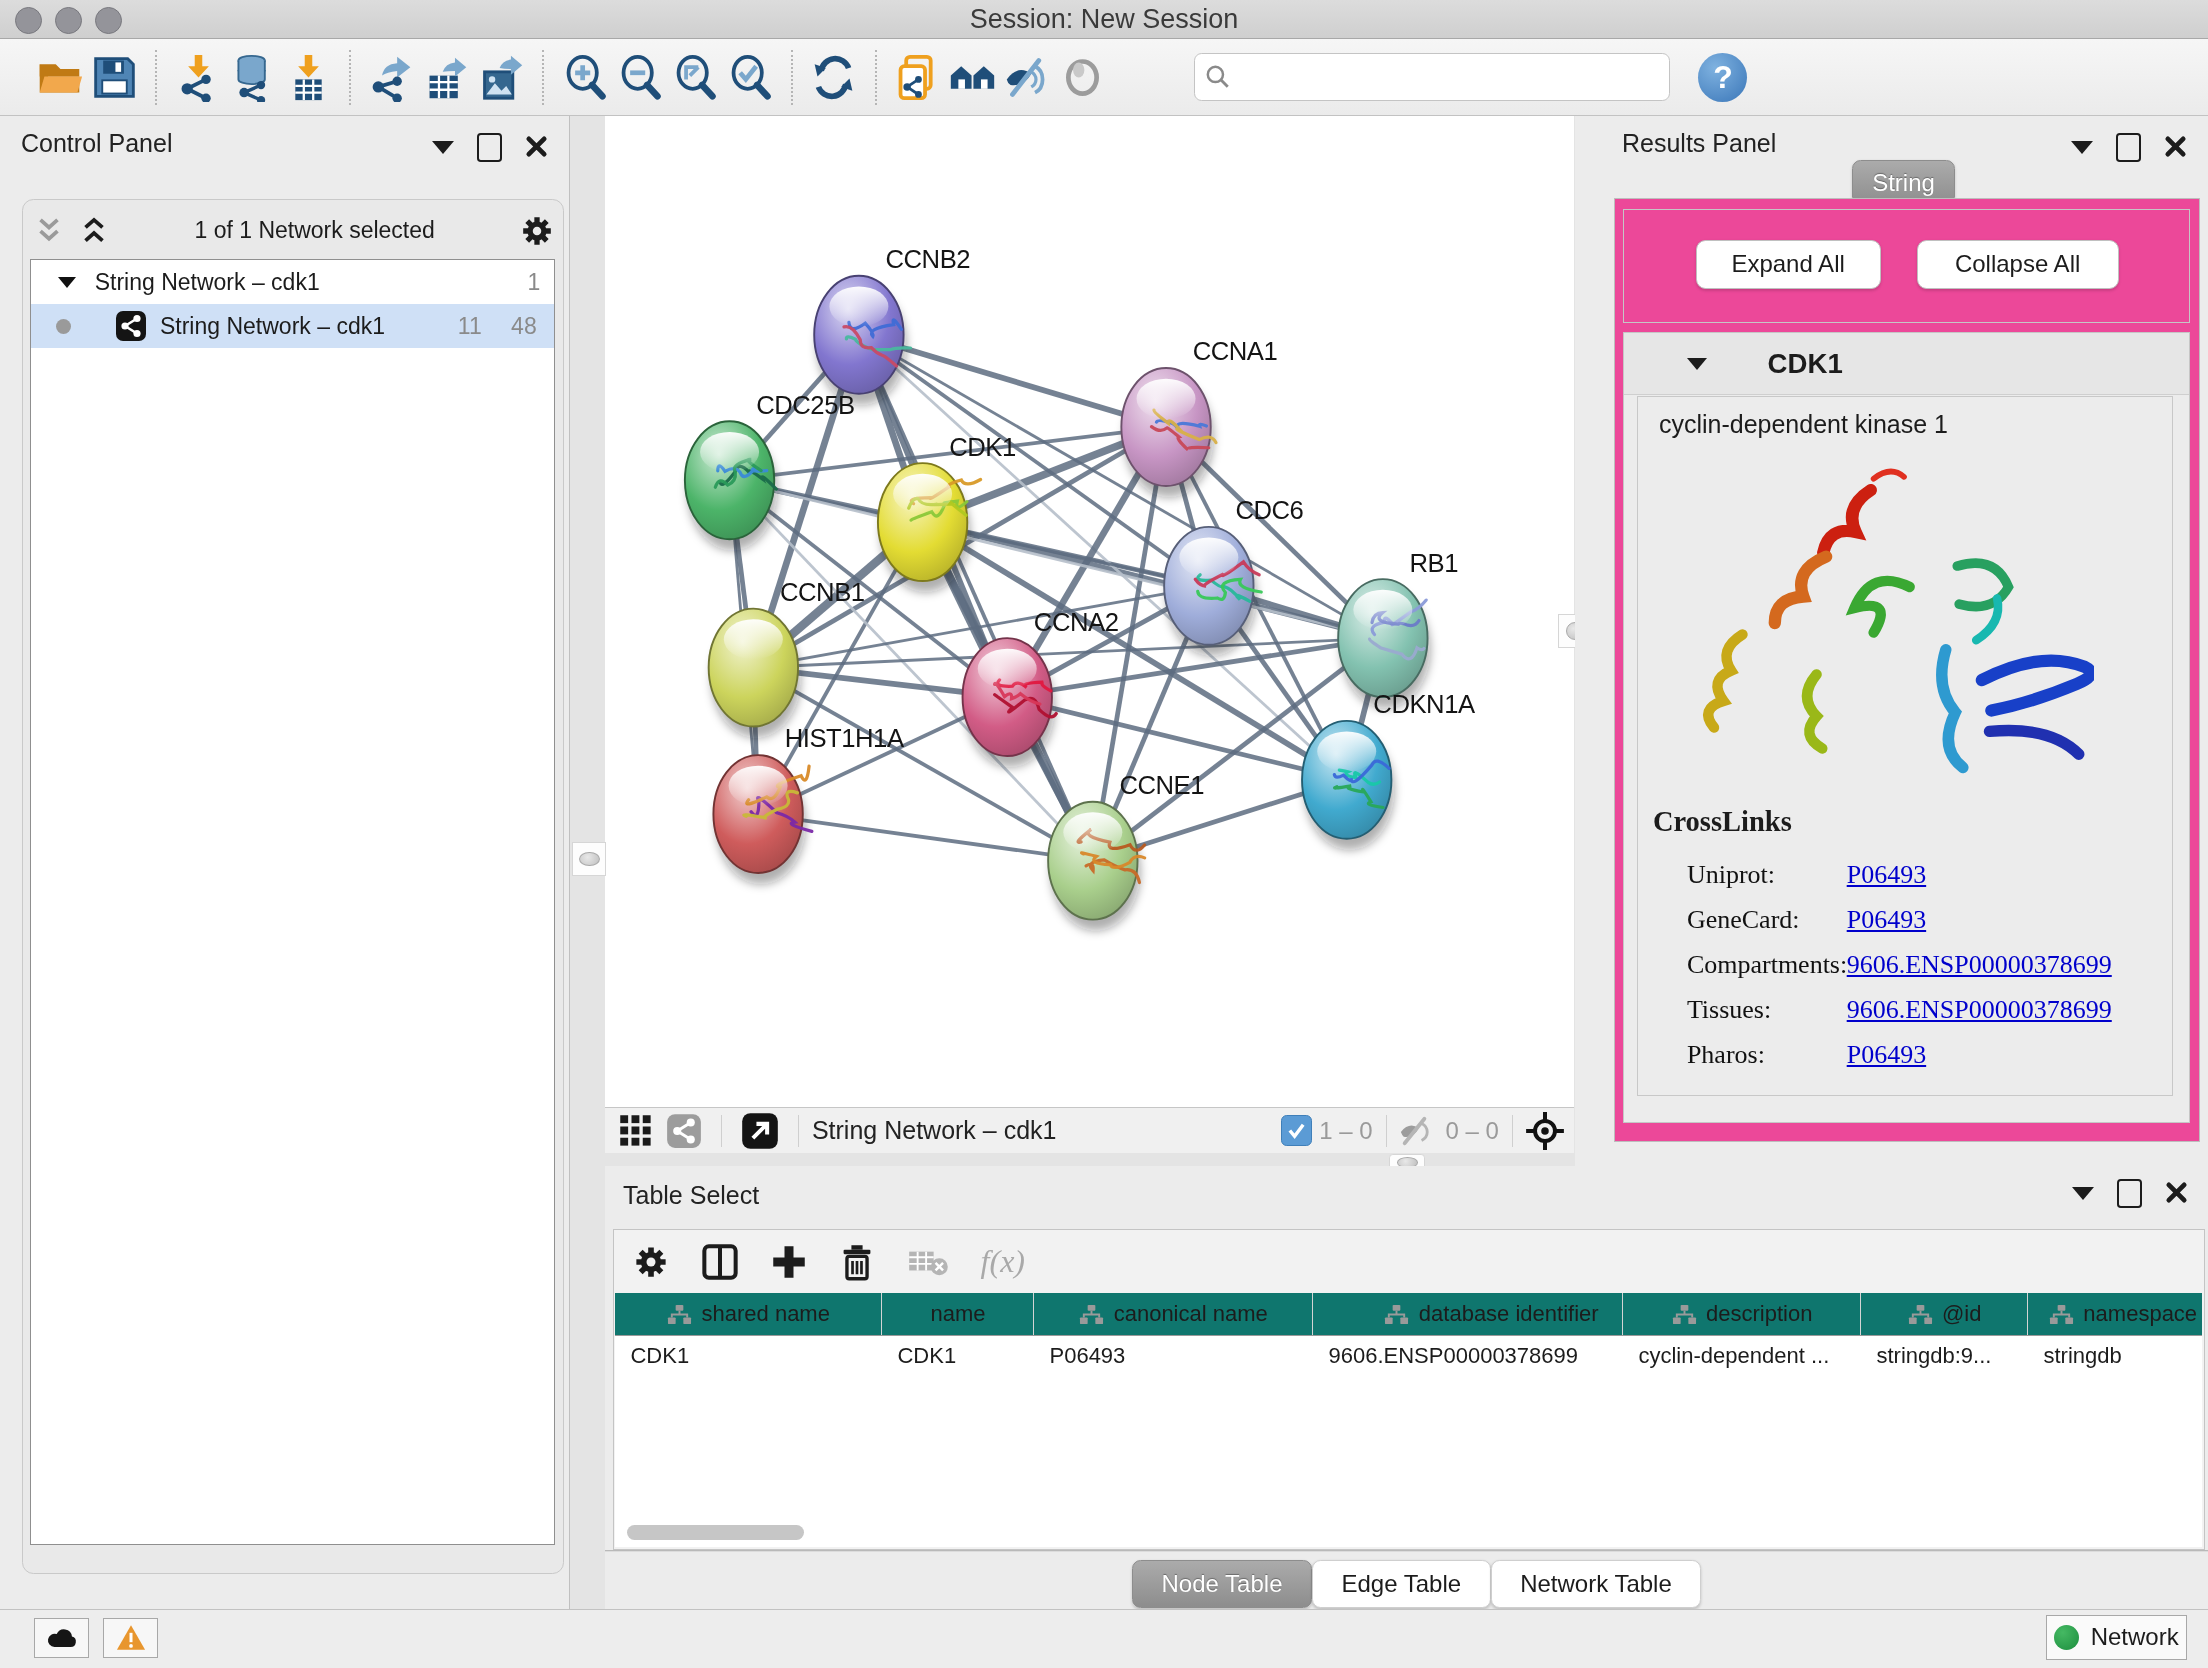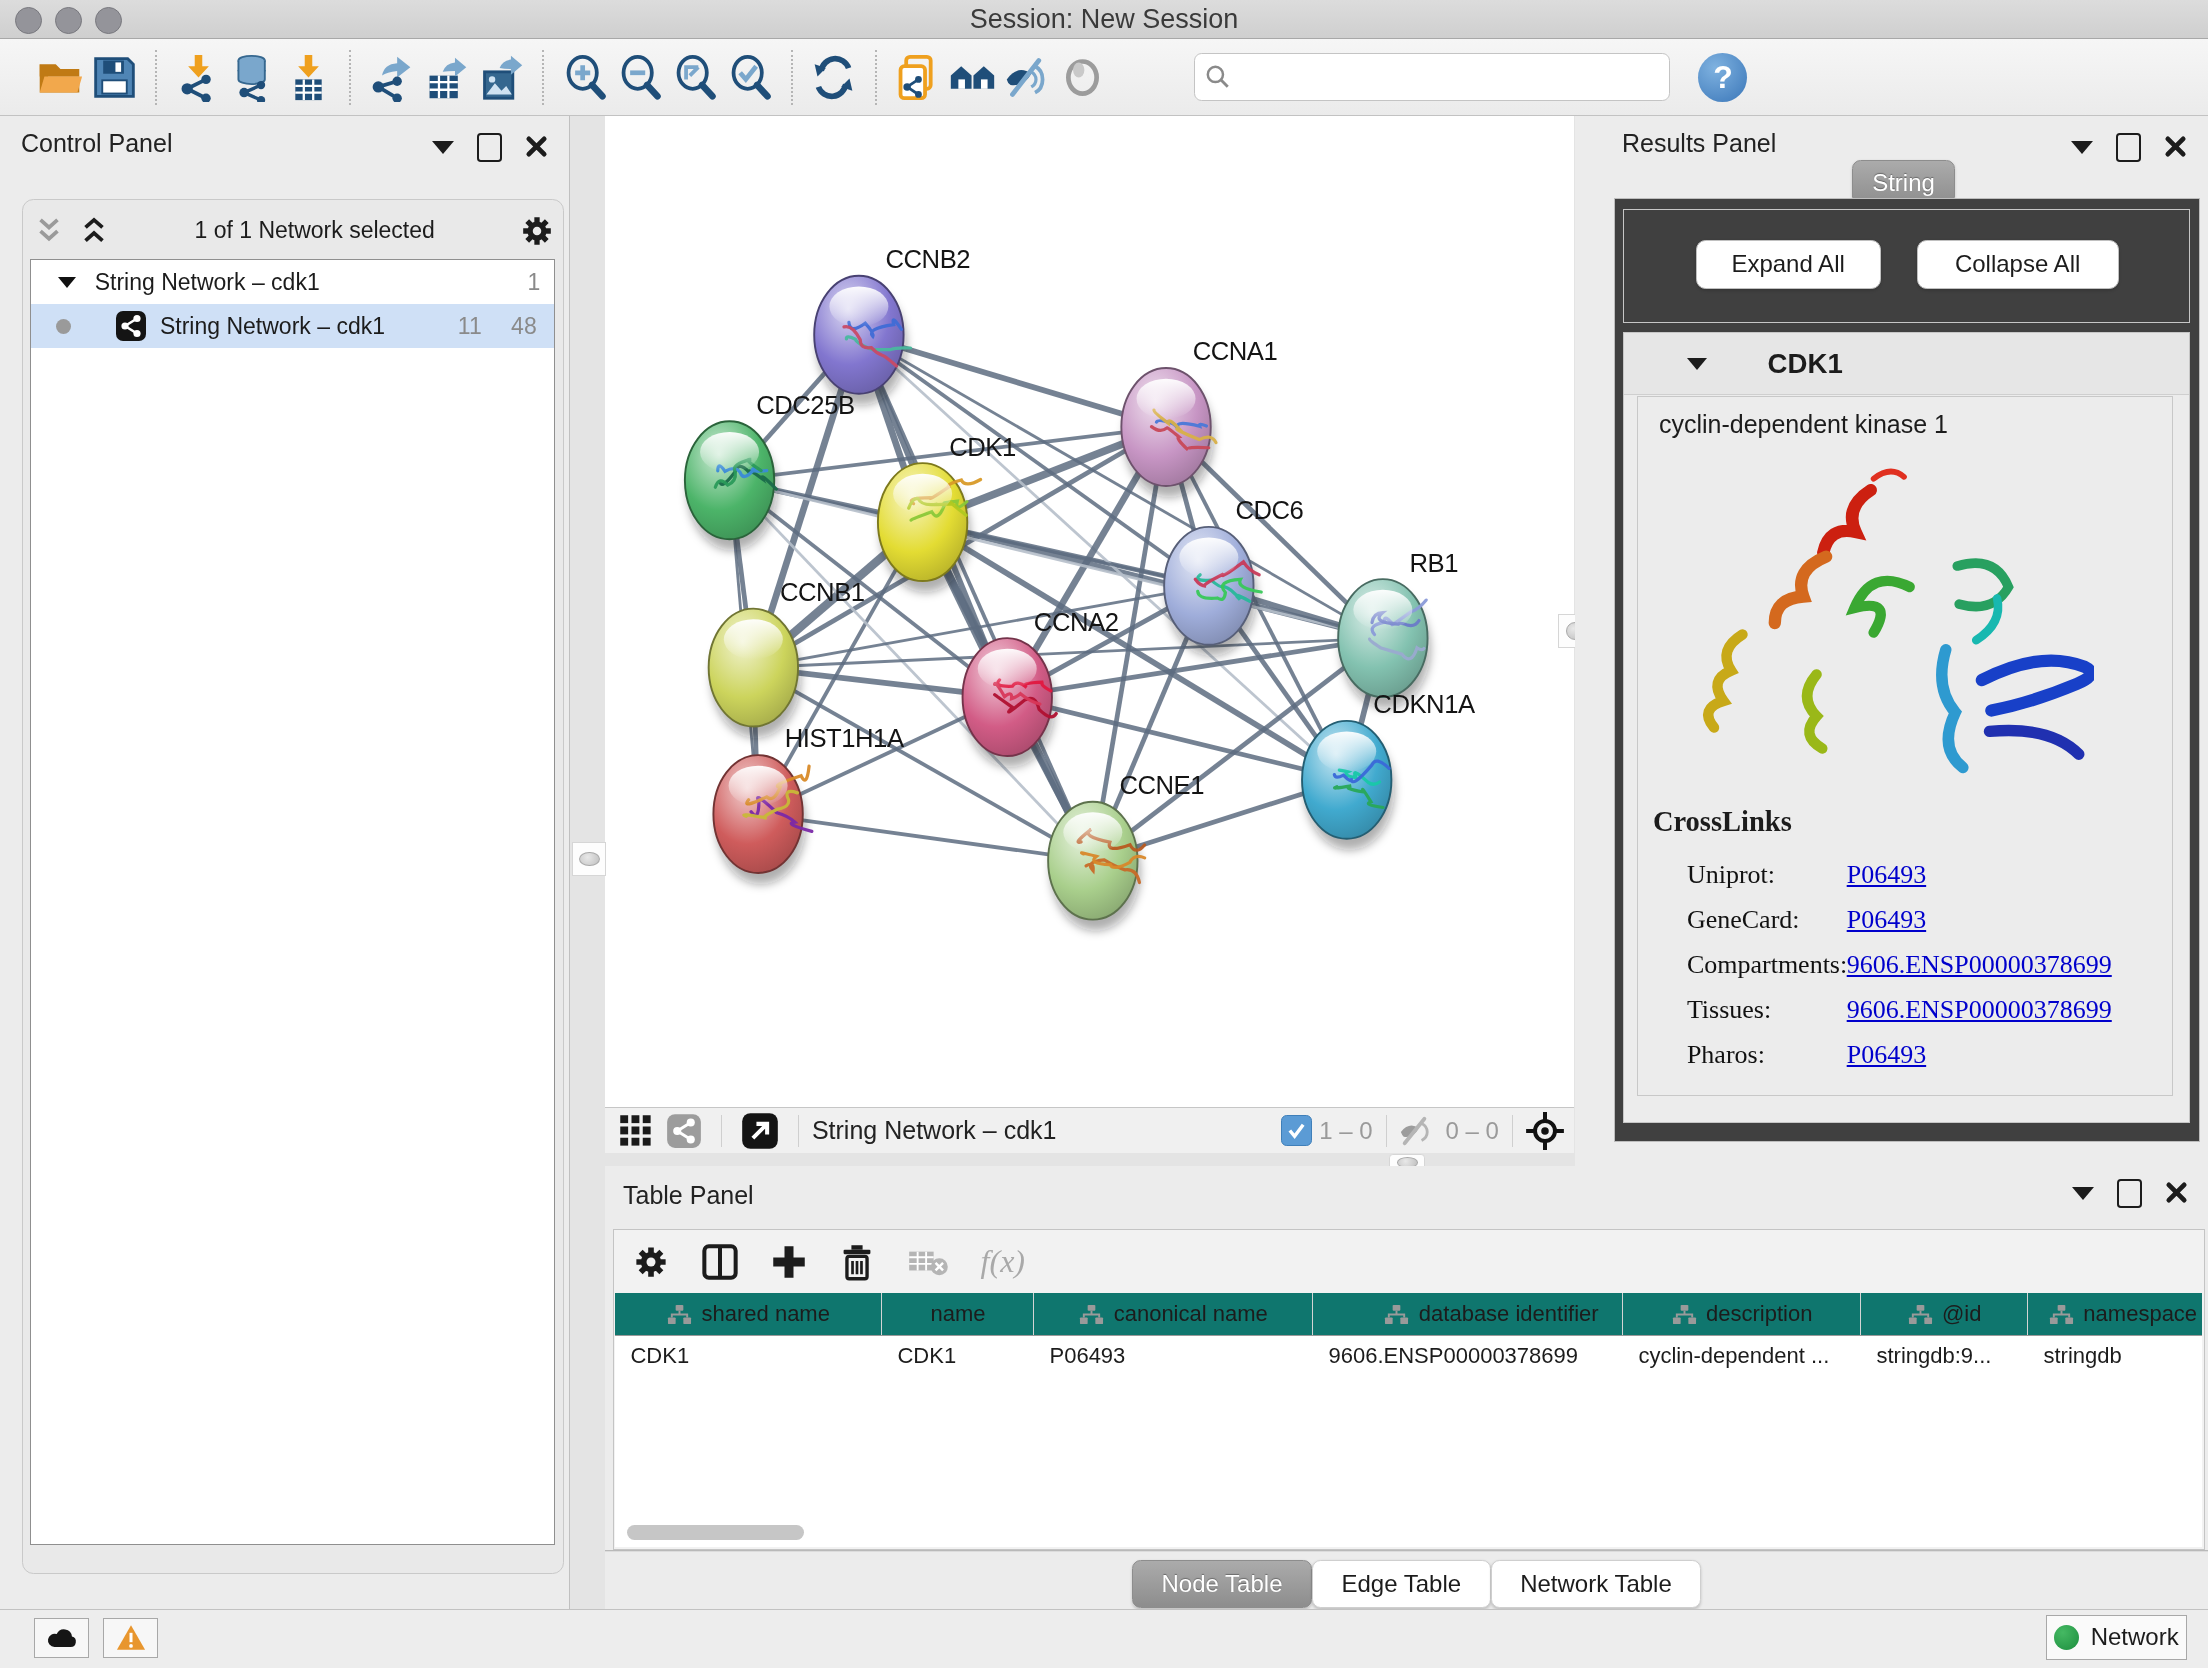--- a/index.html
+++ b/index.html
@@ -67,21 +67,21 @@
   .gray-num{font-size:24px;color:#9a9a9a;margin:0 7.6px;}
   .chk{width:28.5px;height:28.5px;border-radius:5.7px;background:#5b9bd5;border:1.9px solid #3f7fb9;
     display:flex;align-items:center;justify-content:center;}
   
   .grip{background:#fdfdfd;border:1px solid #d6d6d6;display:flex;align-items:center;justify-content:center;}
   .grip i{display:block;background:radial-gradient(circle at 40% 35%,#e8e8e8,#bfbfbf);
     border:1px solid #a9a9a9;border-radius:50%;}
   
   #results-panel{left:1575px;top:116px;width:633px;height:1050px;background:#ececec;}
   #rp-tab{position:absolute;left:277px;top:44px;width:103px;}
-  #rp-box{position:absolute;left:39px;top:82px;width:586px;height:944px;background:#404040;
+  #rp-box{position:absolute;left:39px;top:82px;width:586px;height:944px;background:#ec4899;
     border:1.9px solid #bdbdbd;box-sizing:border-box;}
   #rp-expandbox{position:absolute;left:7.6px;top:9.5px;width:567px;height:114px;border:1.9px solid #c6c6c6;box-sizing:border-box;}
   .rp-btn{position:absolute;top:30px;height:49px;background:#fff;border:1.9px solid #c0c0c0;
     border-radius:9.5px;font-size:24px;display:flex;align-items:center;justify-content:center;
     box-shadow:0 1.9px 2.9px rgba(0,0,0,.15);box-sizing:border-box;}
   #rp-card{position:absolute;left:7.6px;top:133px;width:567px;height:791px;border:1.9px solid #c6c6c6;
     background:#ececec;box-sizing:border-box;}
   #rp-card-head{height:61px;display:flex;align-items:center;border-bottom:1.9px solid #cfcfcf;background:#e6e6e6;}
   #rp-gene-name{font-size:27.6px;font-weight:bold;margin-left:61px;}
   #rp-inner{position:absolute;left:13.3px;top:63px;width:536px;height:700px;border:1px solid #c8c8c8;
@@ -710,21 +710,21 @@
               <span class="lab">Pharos:</span>
               <span class="val">P06493</span>
             </div>
           </div>
       </div>
     </div>
   </div>
 </div>
 
 <div id="table-panel" class="abs">
-  <div id="tp-title" class="ph-title">Table Panel</div>
+  <div id="tp-title" class="ph-title">Table Select</div>
   <div class="head-ctrls" style="right:21px;top:13.3px;">
     <span class="tri-down"></span>
     <span class="sqr"></span>
     <span class="xicon"><svg viewBox="0 0 24 24">
           <path d="M4 4l16 16M20 4L4 20" stroke="#1c1c1c" stroke-width="5" stroke-linecap="round"></path>
         </svg></span>
   </div>
   <div id="tp-box">
     <div id="tp-tools">
       <div class="ic">

